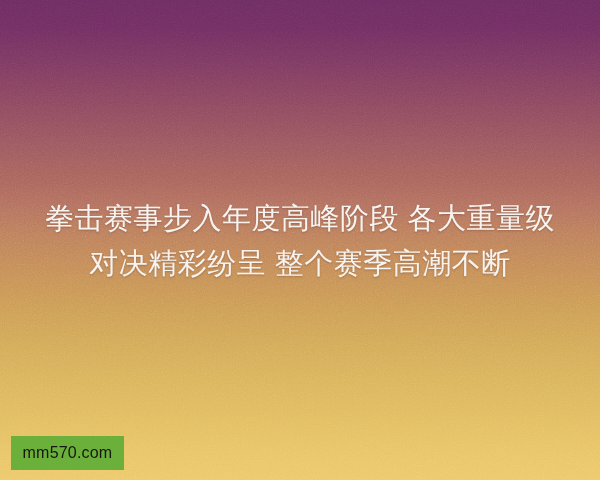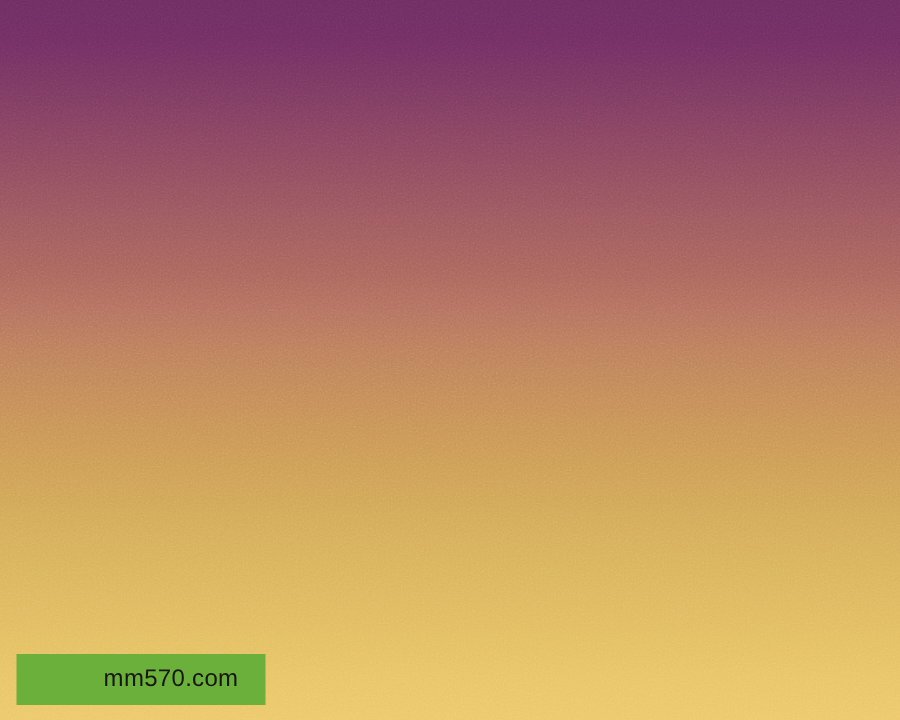--- a/index.html
+++ b/index.html
@@ -64,27 +64,26 @@
     letter-spacing: 0.5px;
     font-weight: 400;
     white-space: nowrap;
     text-shadow: 0 1px 2px rgba(90, 45, 40, 0.35);
   }
 
   #watermark-badge {
     position: absolute;
     left: 11px;
     top: 436px;
-    width: 126px;
+    width: 113px;
     height: 34px;
     background: #6cb03c;
     display: flex;
     align-items: center;
     justify-content: center;
-    padding-left: 40px;
   }
 
   #watermark-badge .wm-text {
     color: #17160f;
     font-size: 16px;
     letter-spacing: 0.2px;
     line-height: 1;
   }
 </style>
 </head>
@@ -93,18 +92,22 @@
 <div id="poster">
 
   <svg id="grain" width="600" height="480" viewBox="0 0 600 480" preserveAspectRatio="none" xmlns="http://www.w3.org/2000/svg">
     <filter id="noiseFilter" x="0" y="0" width="100%" height="100%">
       <feTurbulence type="fractalNoise" baseFrequency="0.9" numOctaves="3" stitchTiles="stitch"></feTurbulence>
       <feColorMatrix type="saturate" values="0"></feColorMatrix>
     </filter>
     <rect width="600" height="480" filter="url(#noiseFilter)"></rect>
   </svg>
 
+  <div id="title-block">
+    <div class="title-line">拳击赛事步入年度高峰阶段 各大重量级</div>
+    <div class="title-line">对决精彩纷呈 整个赛季高潮不断</div>
+  </div>
 
   <div id="watermark-badge">
     <span class="wm-text">mm570.com</span>
   </div>
 
 </div>
 
 </body></html>

